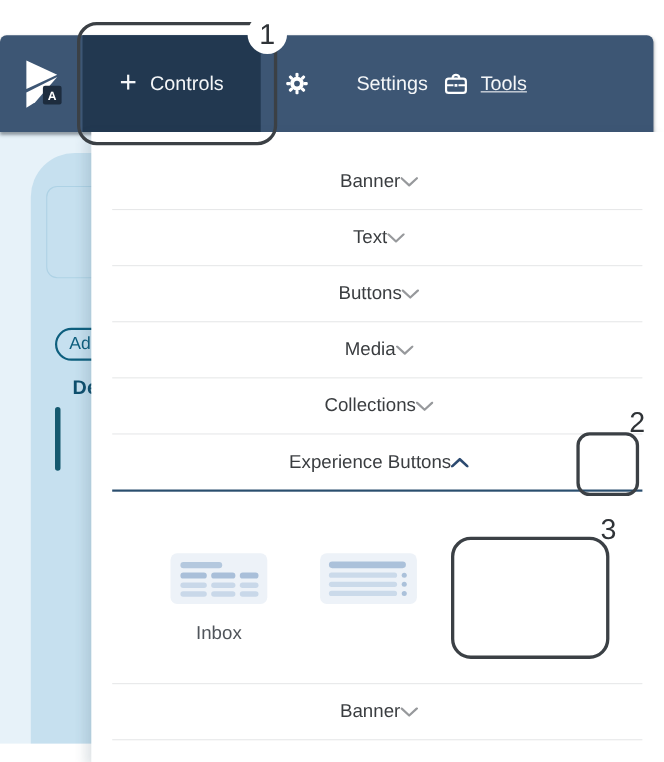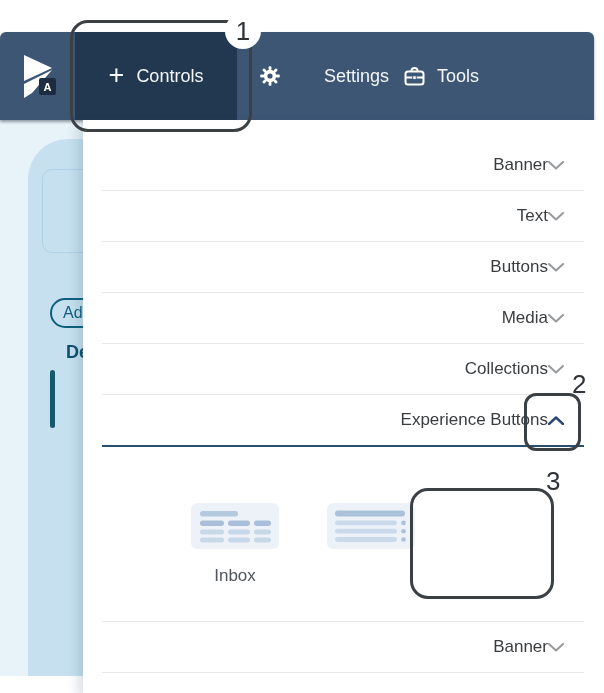--- a/index.html
+++ b/index.html
@@ -20,33 +20,33 @@
 
   
   .navbar{position:absolute;left:0;top:32px;width:594px;height:88px;background:#3d5674;
     border-radius:6px 6px 0 0;z-index:2;box-shadow:0 2px 3px rgba(55,65,75,.5);}
   .logo{position:absolute;left:18px;top:21px;width:40px;height:46px;}
   .logo .badge-text{font:700 11px "Liberation Sans",sans-serif;}
   .nav-tab{position:absolute;top:0;height:88px;display:flex;align-items:center;gap:12px;color:#f4f6f8;
     font-size:18px;cursor:default;}
   .tab-controls{left:75px;width:162px;justify-content:center;background:#223850;}
   .tab-settings{left:256px;padding:0 4px;gap:44px;}
-  .tab-tools{left:400px;padding:0 4px;}
+  .tab-tools{left:400px;padding:0 4px;text-decoration:underline;}
   .plus-glyph{font-size:27px;font-weight:300;line-height:1;position:relative;top:-1px;}
 
   
   .panel{position:absolute;left:83px;top:120px;width:521px;height:573px;background:#ffffff;z-index:3;
     box-shadow:-6px 4px 10px rgba(50,80,100,.16);}
   .rows{padding-top:20px;}
   .acc-row{height:50px;margin:0 20px 0 19px;padding-left:23px;border-bottom:1px solid #e7e8e9;
-    display:flex;align-items:center;justify-content:flex-end;font-size:17px;color:#3a3d40;}
+    display:flex;align-items:center;justify-content:center;font-size:17px;color:#3a3d40;}
   .acc-row .chev{margin-right:20px;display:flex;align-items:center;}
   .acc-row.expanded{border-bottom:2px solid #2a4e6e;}
   .ee-content{height:174px;}
-  .tiles{display:flex;padding:56px 0 0 48px;margin-left:36px;}
+  .tiles{display:flex;padding:56px 0 0 48px;}
   .tile{width:136px;display:flex;flex-direction:column;align-items:center;}
   .tile-icon{height:46px;border-radius:6px;background:#edf2f8;display:flex;align-items:center;justify-content:center;}
   .tile-icon.bare{background:transparent;gap:4px;}
   .mini-card{width:36px;height:30px;background:#eef3f9;border-radius:5px;display:flex;flex-direction:column;align-items:center;}
   .mini-card .pill-a{width:14px;height:5px;border-radius:2.5px;background:#b3c9e0;margin-top:8px;}
   .mini-card .pill-b{width:26px;height:6px;border-radius:3px;background:#cde0ee;margin-top:4px;}
   .tile-label{margin-top:17px;font-size:17px;color:#50555b;white-space:nowrap;}
   .embeds-row{border-top:1px solid #e7e8e9;}
 
   

